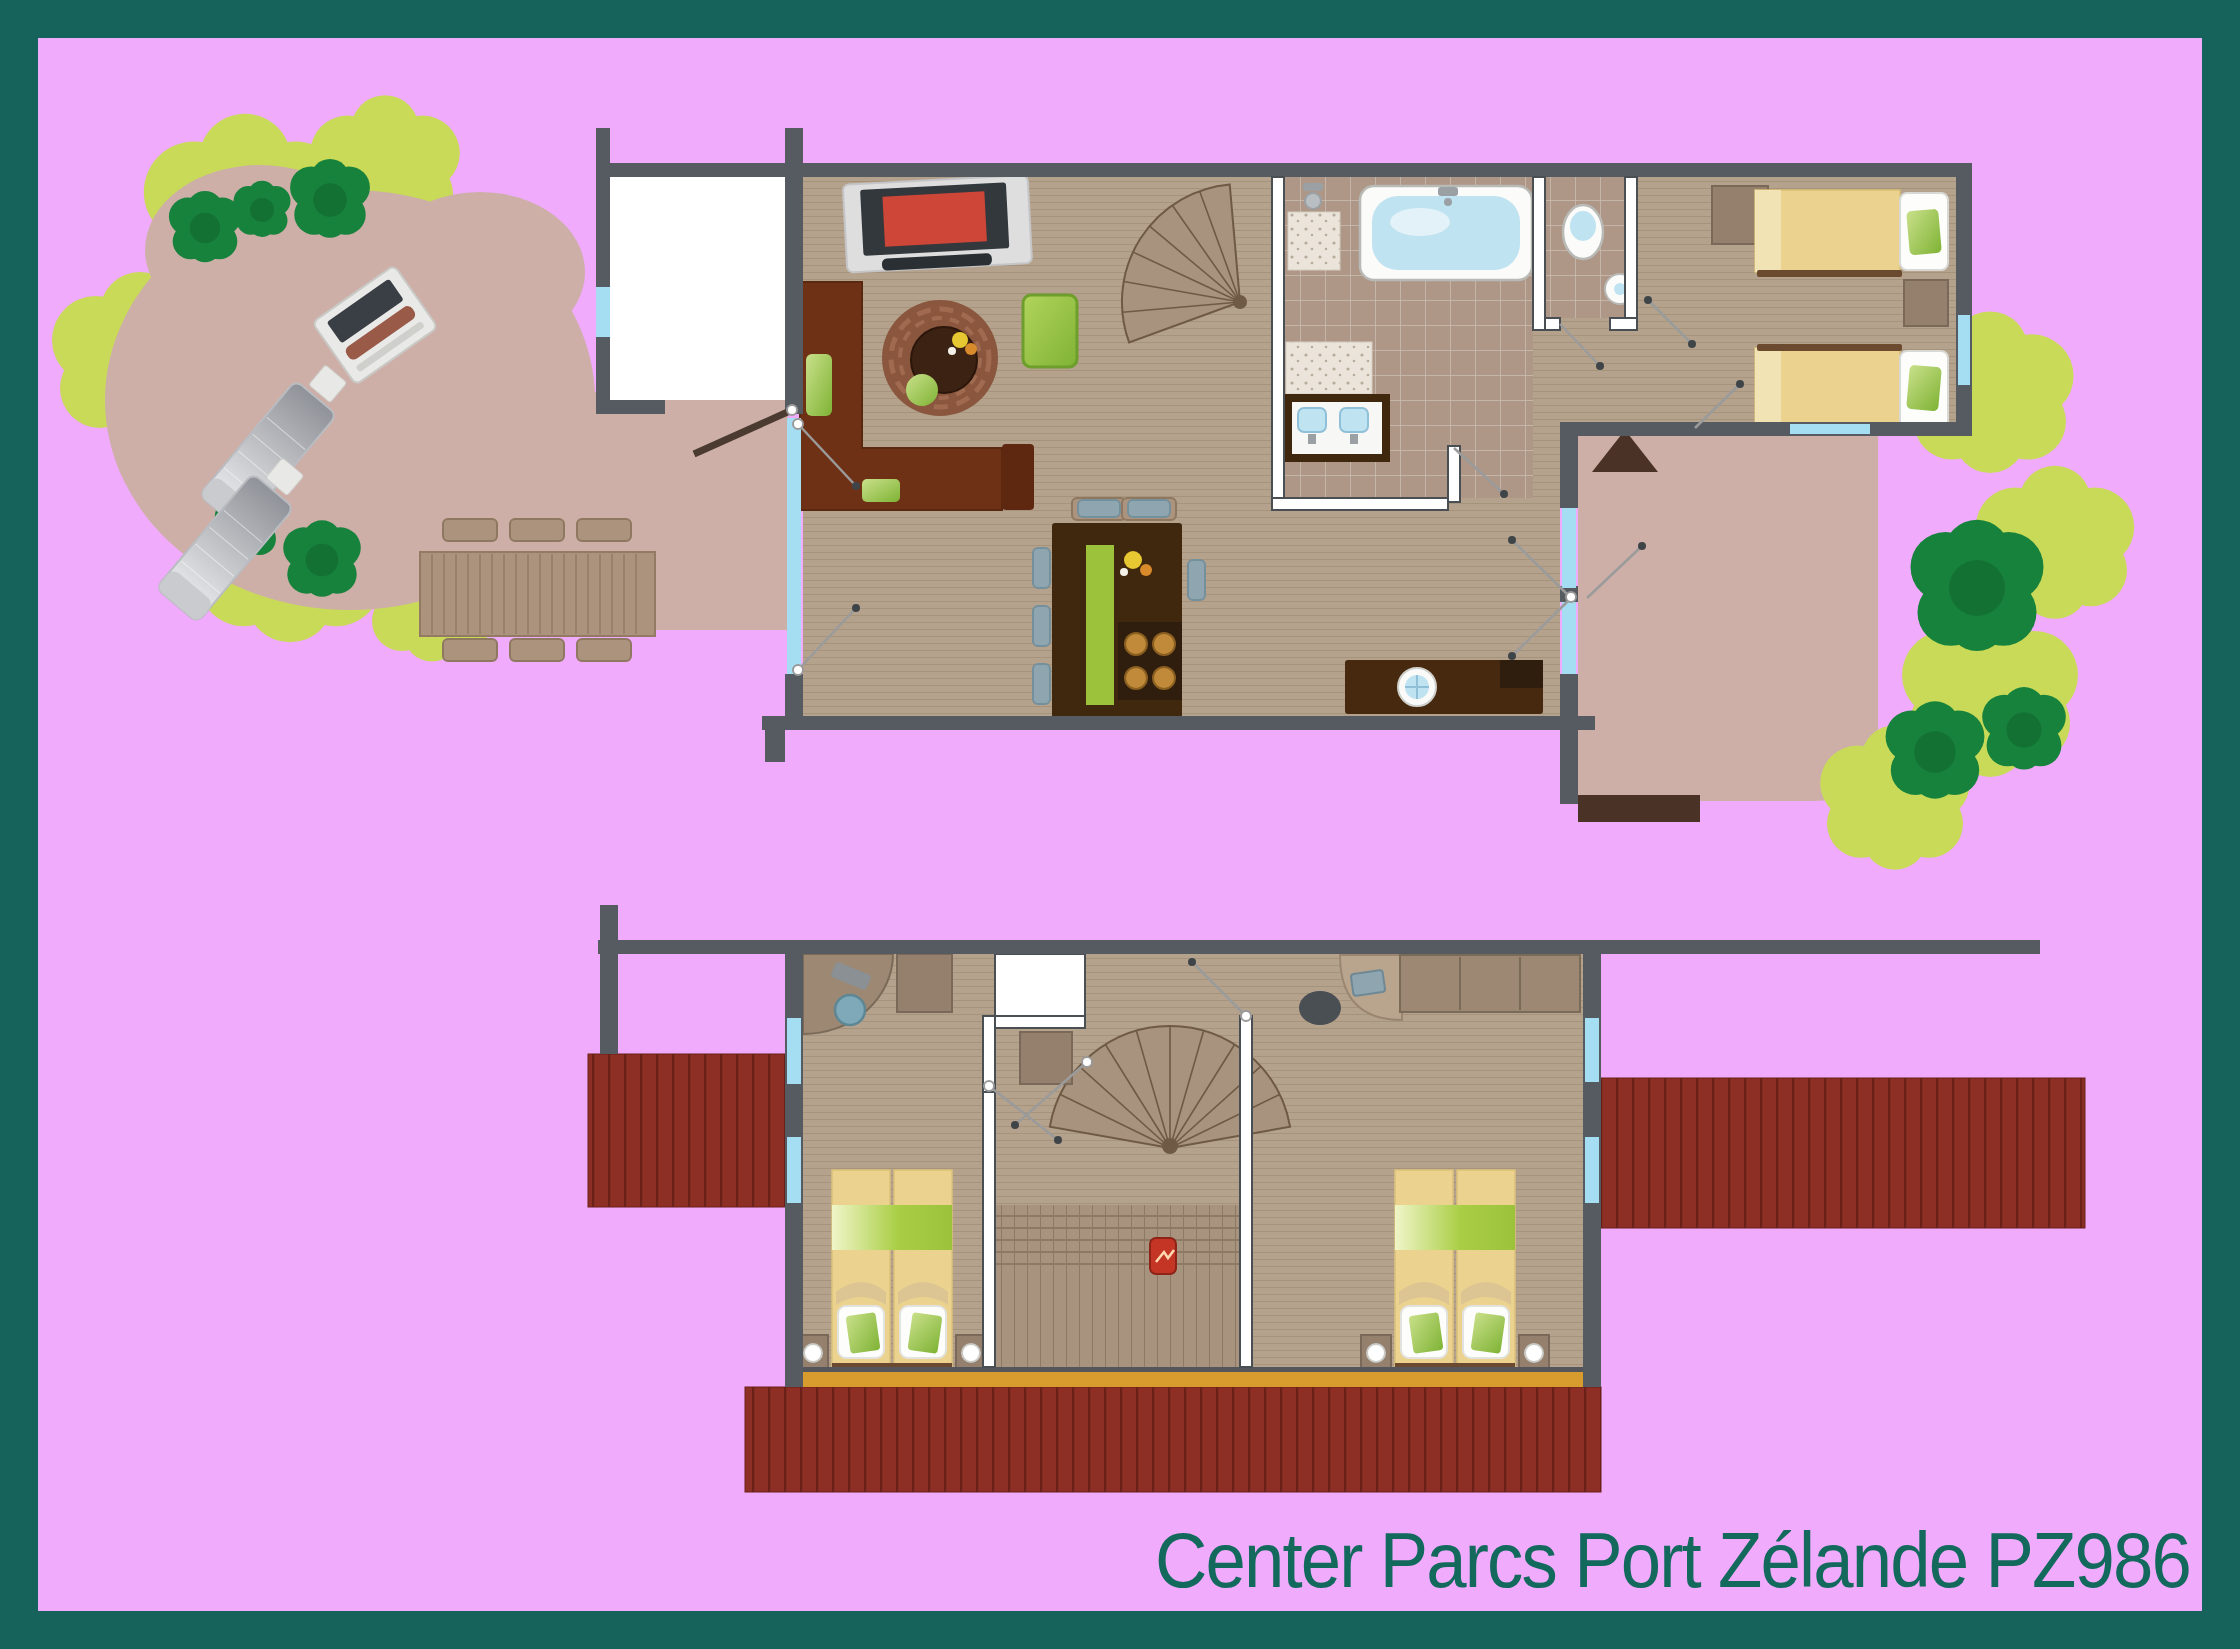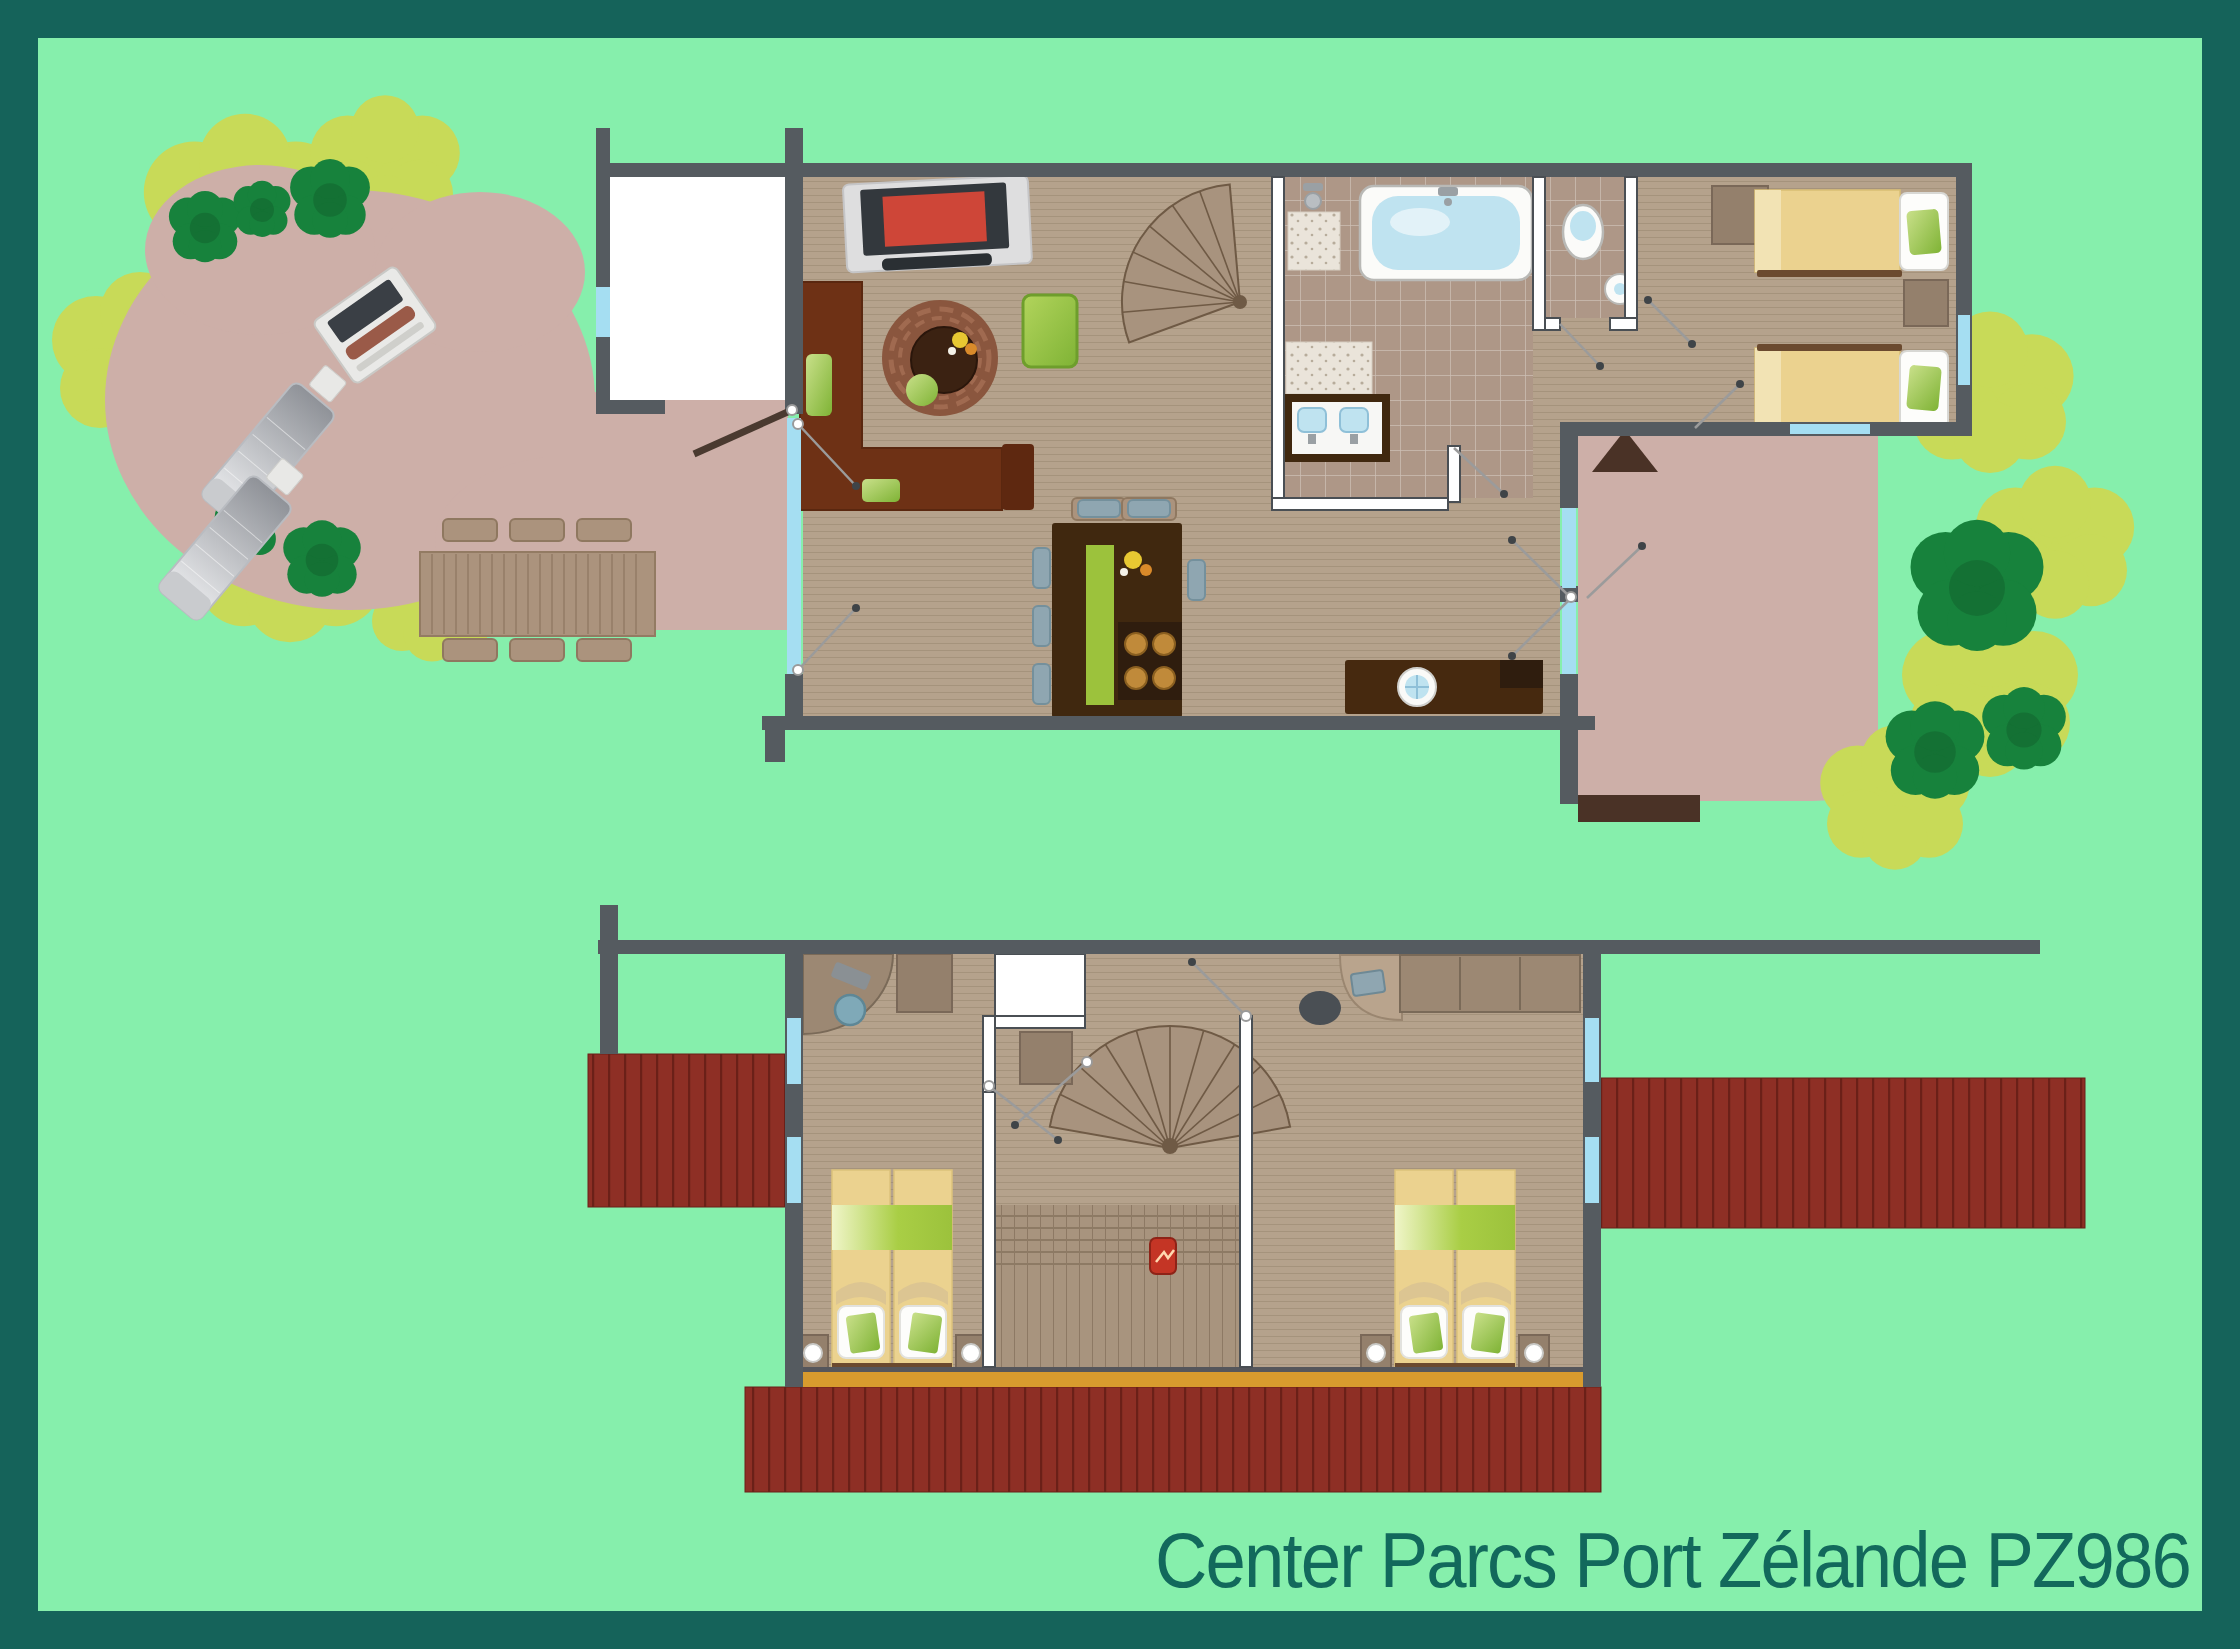--- a/index.html
+++ b/index.html
@@ -1,20 +1,20 @@
 <!DOCTYPE html>
 <html style="--frame-teal: #15635A; --title-teal: #12695C; --wall-gray: #555B60; --partition-outline: #4A4F54; --window-blue: #A5DEF2; --floor-wood: #B5A28C; --bathroom-tile: #AE9787; --terrace-pink: #CDAFA8; --deck-red: #8E2F25; --tree-green: #17823C; --bush-green: #C8DA58; --accent-green: #9CC23C; --bed-yellow: #EBD28F; --sofa-brown: #6E3115; --kitchen-brown: #40280F; --sill-orange: #D89B2E;"><head>
 <meta charset="utf-8">
 <style>
   :root{
     --frame-teal:#15635A; --title-teal:#12695C;
   }
   html,body{margin:0;padding:0;background:#fff;}
   body{width:2240px;height:1649px;position:relative;font-family:"Liberation Sans",sans-serif;}
-  .canvas{position:absolute;inset:0;background:#86efac;overflow:hidden;}
+  .canvas{position:absolute;inset:0;background:#f0abfc;overflow:hidden;}
   .plan-svg{position:absolute;left:0;top:0;width:2240px;height:1649px;}
   .frame{position:absolute;inset:0;border:38px solid var(--frame-teal,#15635A);pointer-events:none;}
   .title{
     position:absolute;top:1518px;right:50px;
     font-size:78px;line-height:1.1;letter-spacing:-2px;
     color:var(--title-teal,#12695C);
     transform:scaleX(.93);transform-origin:100% 50%;
     white-space:nowrap;
   }
 </style>

